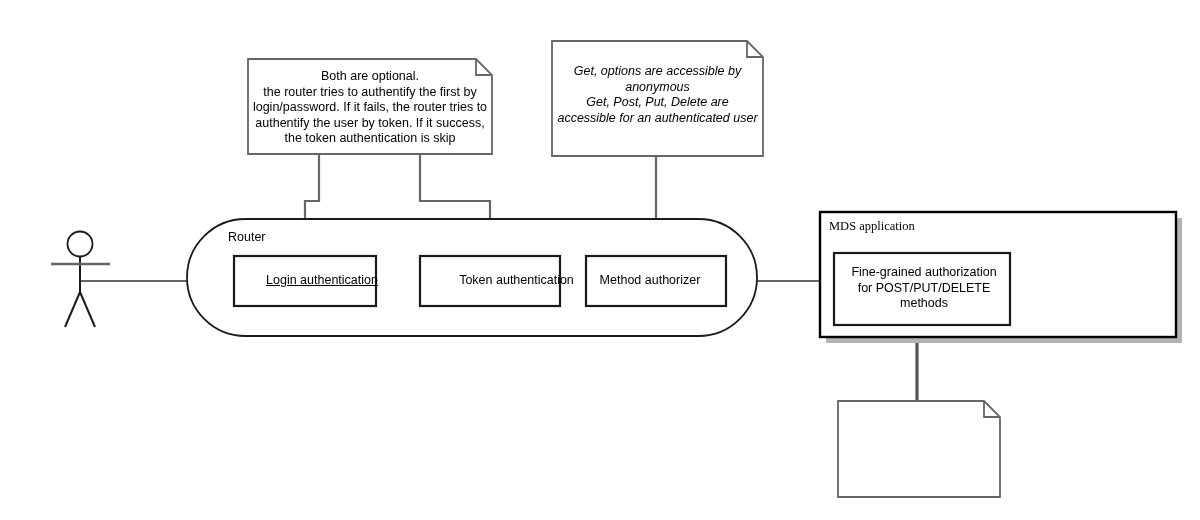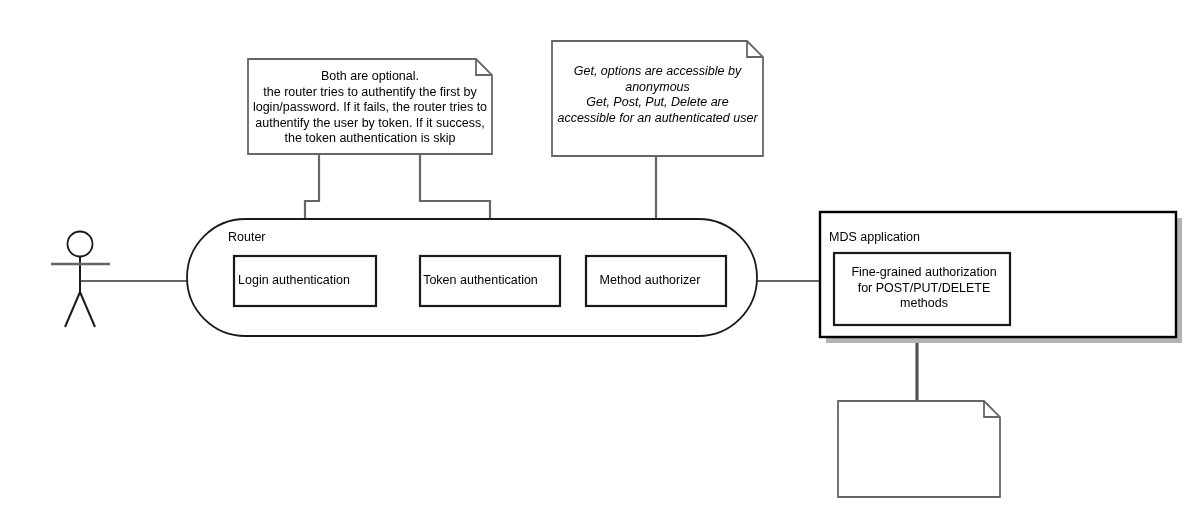--- a/index.html
+++ b/index.html
@@ -42,35 +42,35 @@
 
   
   .box-label {
     position: absolute;
     text-align: center;
     font-size: 12.5px;
     line-height: 15.5px;
     color: #000000;
     pointer-events: none;
   }
-  .lbl-login  { left: 224px; top: 273px; width: 140px; }
-  .lbl-token  { left: 421px; top: 273px; width: 119px; }
+  .lbl-login  { left: 252px; top: 273px; width: 140px; text-decoration: underline; }
+  .lbl-token  { left: 421px; top: 273px; width: 119px; padding-left: 36px; }
   .lbl-method { left: 587px; top: 273px; width: 126px; }
   .lbl-fine   { left: 836px; top: 265px; width: 176px; white-space: pre-line; }
 
   
   .container-title {
     position: absolute;
     font-size: 12.5px;
     line-height: 15px;
     color: #000000;
     pointer-events: none;
   }
   .title-router { left: 228px; top: 230px; text-align: center; }
-  .title-mds    { left: 829px; top: 230px; }
+  .title-mds    { left: 829px; top: 219px; font-family: Liberation Serif, serif; }
 </style>
 </head>
 <body>
 
 <div id="canvas">
 
   <svg class="svg-layer" viewBox="0 0 1200 520" xmlns="http://www.w3.org/2000/svg">
 
     <g>
       <line x1="80" y1="281" x2="187" y2="281" stroke="#666666" stroke-width="2.2"></line>

